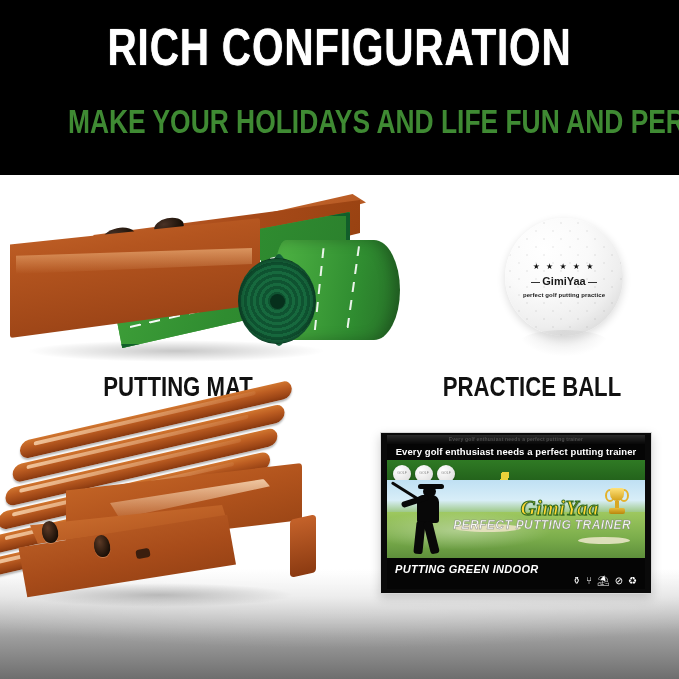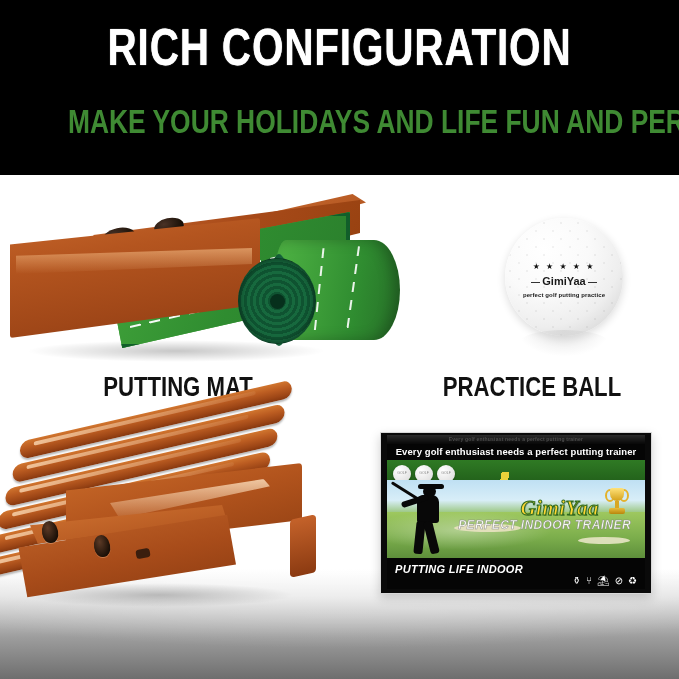--- a/index.html
+++ b/index.html
@@ -515,25 +515,25 @@
 
       <div class="trophy">
         <div class="t-h1"></div>
           <div class="t-h2"></div>
         <div class="t-cup"></div>
           <div class="t-stem"></div>
           <div class="t-base"></div>
       </div>
 
       <div class="brand-logo">GimiYaa</div>
-      <div class="brand-sub">PERFECT INDOOR TRAINER</div>
+      <div class="brand-sub">PERFECT PUTTING TRAINER</div>
     </div>
 
     <div class="box-bottom">
-      <div class="bb-text">PUTTING LIFE INDOOR</div>
+      <div class="bb-text">PUTTING GREEN INDOOR</div>
       <div class="box-icons">
         <span class="bicon">⚱</span>
         <span class="bicon">⑂</span>
         <span class="bicon">⛱</span>
         <span class="bicon">⊘</span>
         <span class="bicon">♻</span>
       </div>
     </div>
   </div>
 

